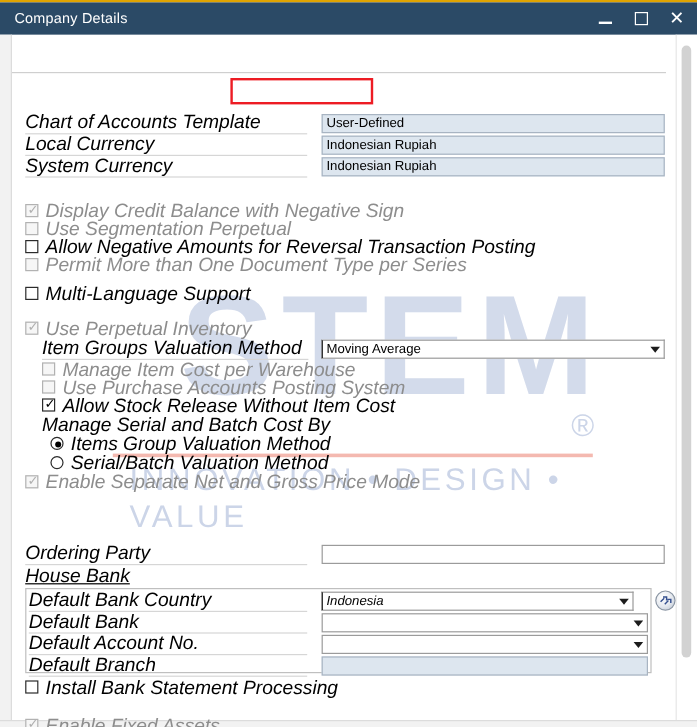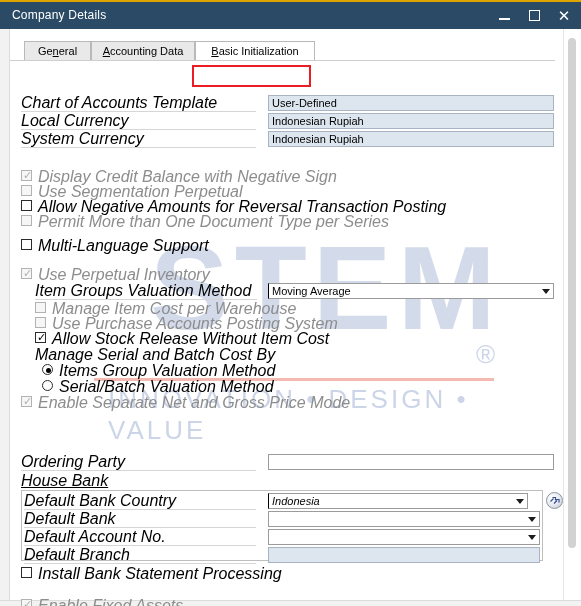--- a/index.html
+++ b/index.html
@@ -160,31 +160,20 @@
   <div class="client">
     <div class="leftrail"></div>
 
     <div class="watermark">
       <div class="wm-stem">STEM</div>
       <div class="wm-r">®</div>
       <div class="wm-rule"></div>
       <div class="wm-tag">INNOVATION  •  DESIGN  •  VALUE</div>
     </div>
 
-    <div class="tabstrip">
-      <div class="tab" id="tab-general">
-          <span>Ge<u>n</u>eral</span>
-        </div>
-      <div class="tab" id="tab-accounting">
-          <span><u>A</u>ccounting Data</span>
-        </div>
-      <div class="tab active" id="tab-basic">
-          <span><u>B</u>asic Initialization</span>
-        </div>
-    </div>
     <div class="tabline"></div>
     <div class="annot"></div>
 
     <div class="form">
 
       <div class="row" style="top:33px;width:520px;">
         <div class="lbl">Chart of Accounts Template</div>
         <div class="ulrule" style="width:235px;"></div>
         <div class="fld ro" style="left:247px;top:0;width:286px;">User-Defined</div>
       </div>

